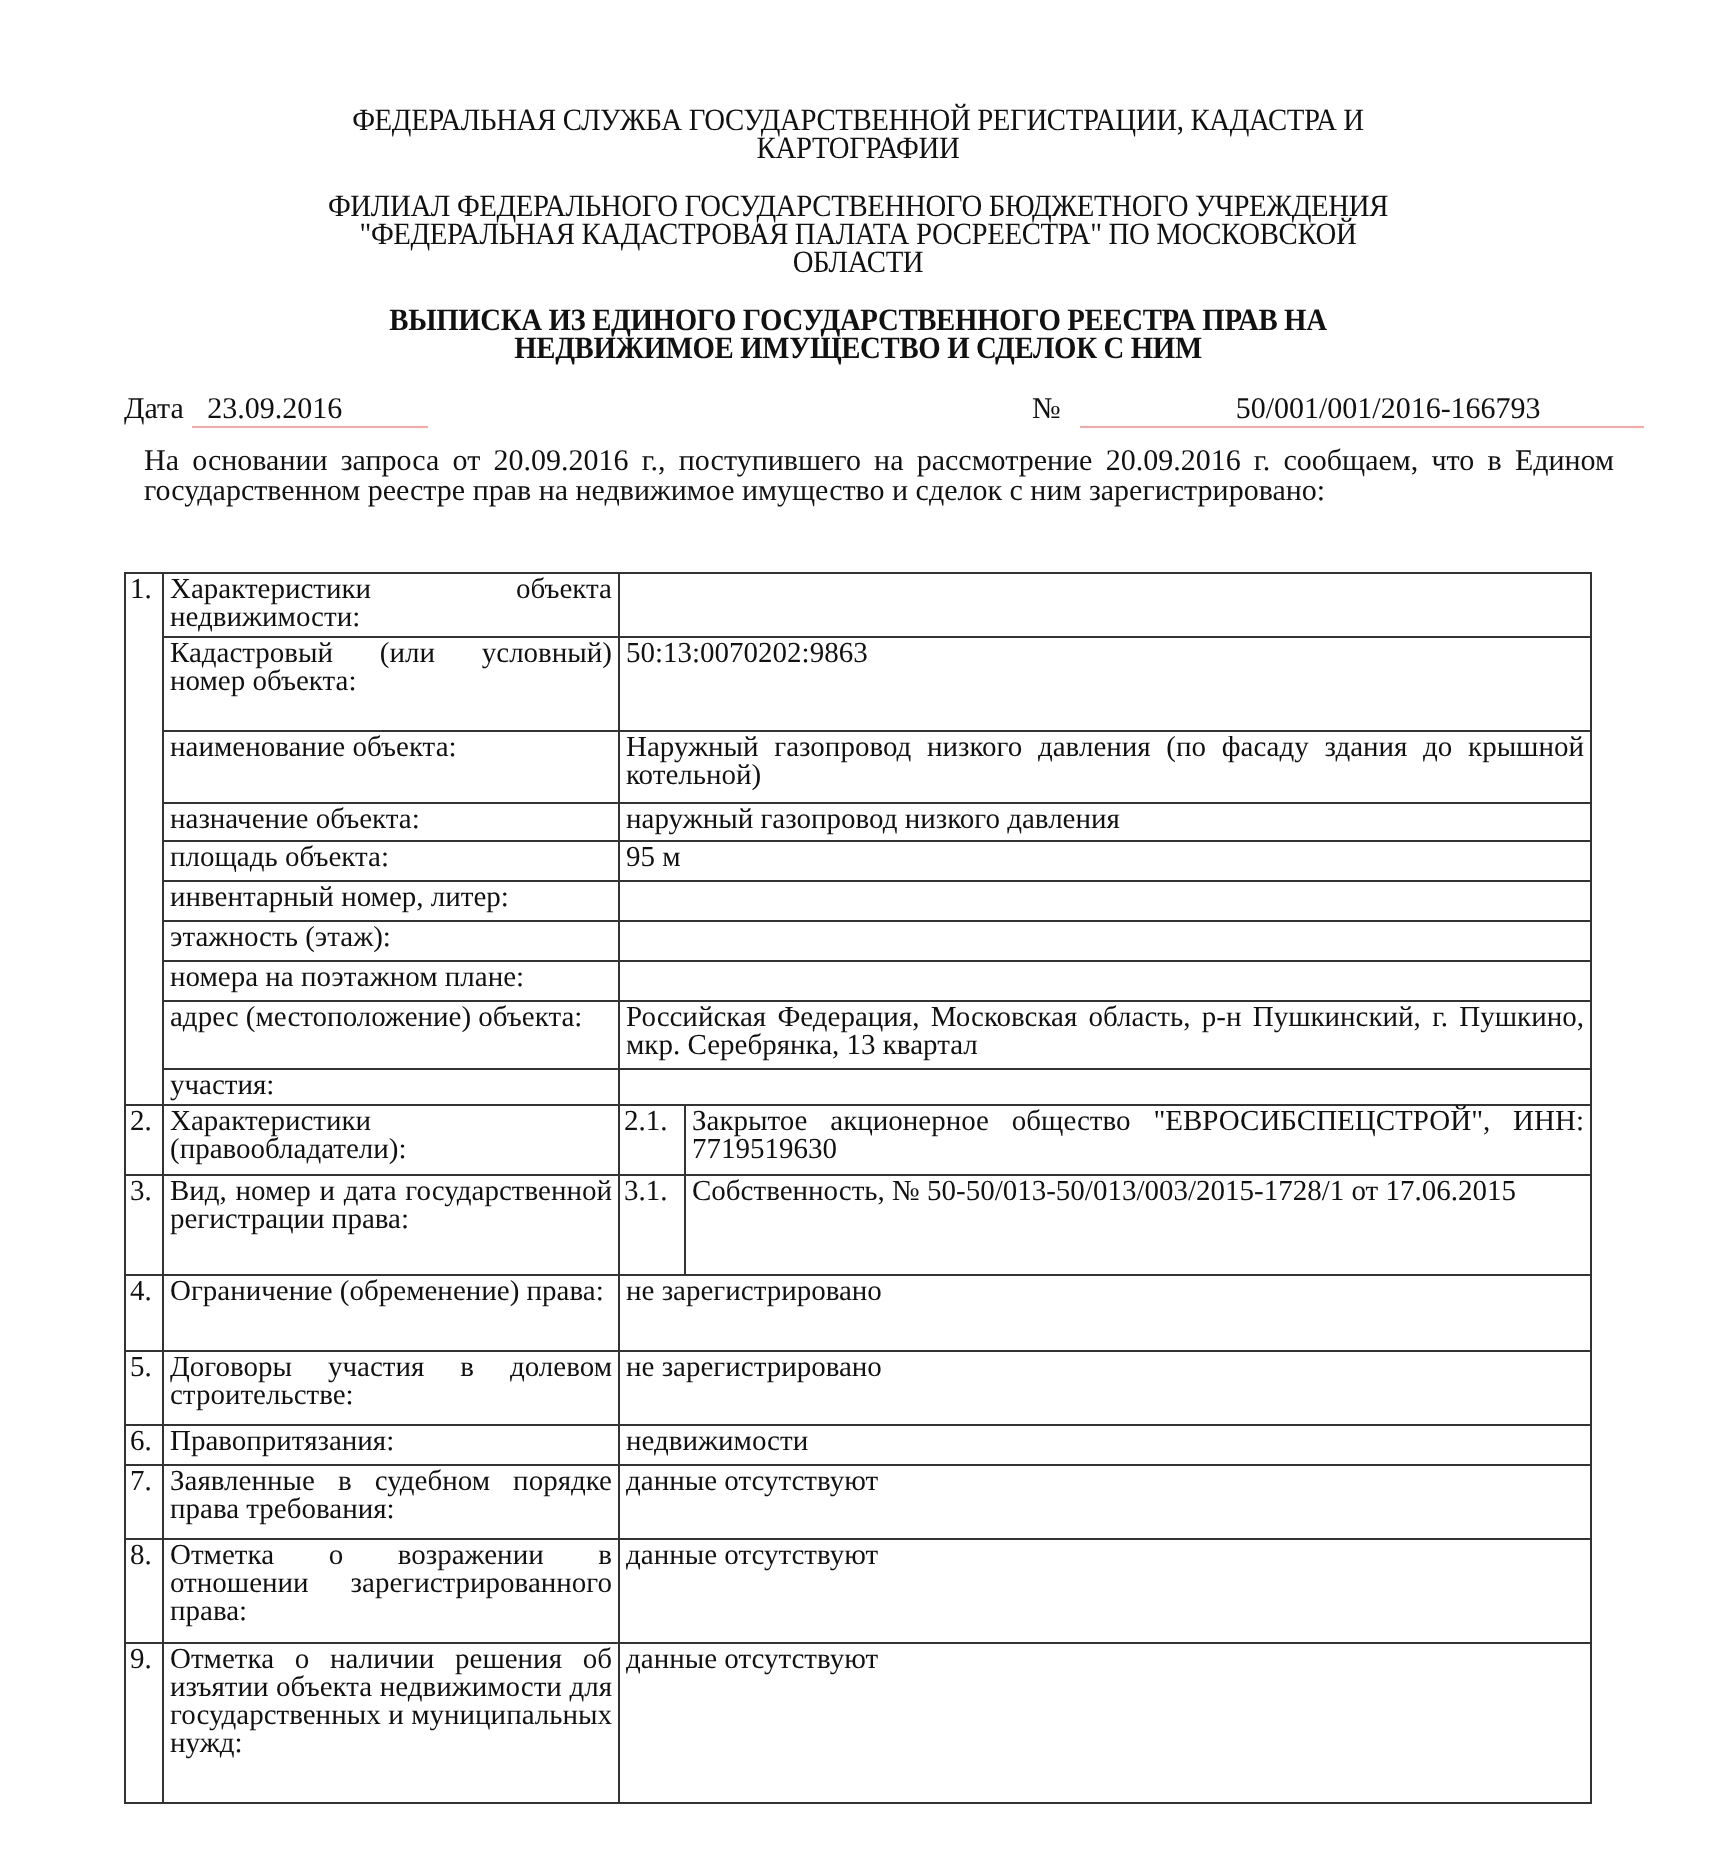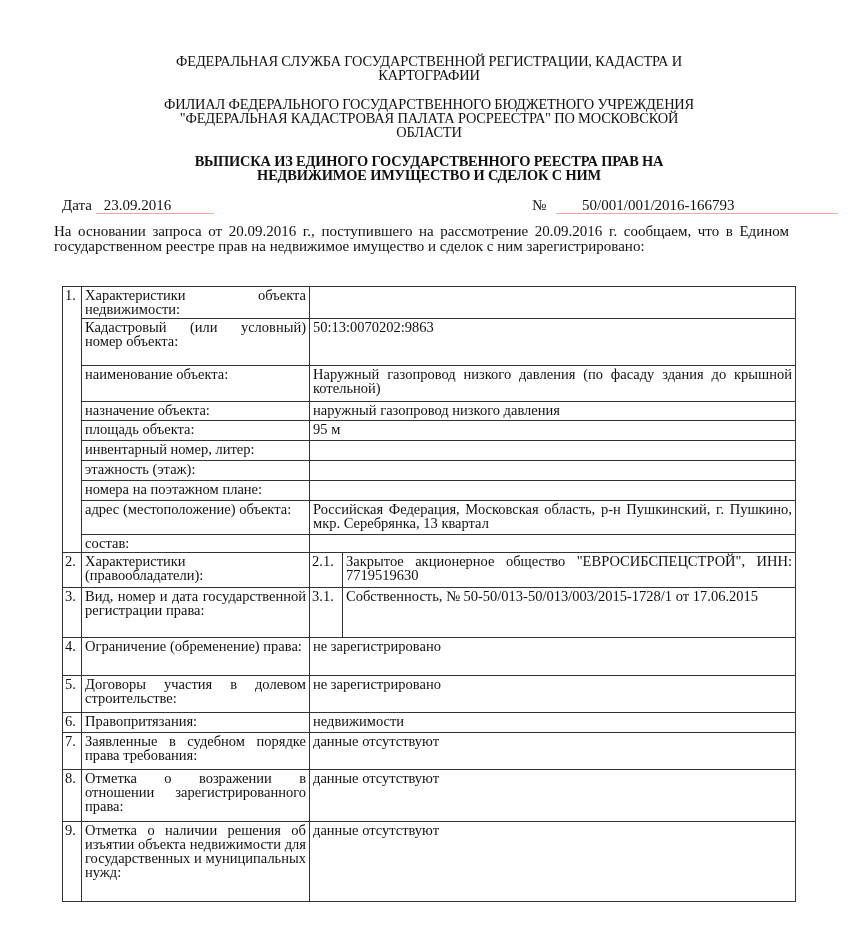--- a/index.html
+++ b/index.html
@@ -4,21 +4,21 @@
 <style>
   html, body { margin: 0; padding: 0; background: #ffffff; }
   body { width: 858px; height: 936px; position: relative; overflow: hidden; color: #111; }
   .hdr { position: absolute; left: 0; width: 858px; text-align: center; font-family: "Liberation Serif", serif; font-size: 15.5px; line-height: 14px; letter-spacing: -0.2px; transform: scaleX(0.93); transform-origin: center; }
   .hdr.bold { font-weight: bold; }
   #h1 { top: 54px; }
   #h2 { top: 97px; }
   #h3 { top: 154px; }
   .dateline { position: absolute; top: 197px; font-family: "Liberation Serif", serif; font-size: 15px; }
   .u { display: inline-block; border-bottom: 1px solid #fca5a5; line-height: 15px; }
-  .intro { position: absolute; left: 54px; top: 224px; width: 735px; font-family: "Liberation Serif", serif; font-size: 15px; line-height: 15px; text-align: justify; }
+  .intro { position: absolute; left: 72px; top: 224px; width: 735px; font-family: "Liberation Serif", serif; font-size: 15px; line-height: 15px; text-align: justify; }
   table.reg { position: absolute; left: 62px; top: 286px; width: 734px; border-collapse: collapse; font-family: "Liberation Serif", serif; font-size: 14.5px; line-height: 14px; table-layout: fixed; }
   table.reg td { border: 1.5px solid #333; vertical-align: top; padding: 1px 3px 2px 3px; }
   table.reg td.num { padding: 1px 1px 0 2px; }
   table.reg td.lbl { text-align: justify; text-align-last: left; font-family: Liberation Serif, serif; }
 </style>
 </head>
 <body>
 
 <div class="hdr" id="h1">
   <div>ФЕДЕРАЛЬНАЯ СЛУЖБА ГОСУДАРСТВЕННОЙ РЕГИСТРАЦИИ, КАДАСТРА И</div>
@@ -31,21 +31,21 @@
 </div>
 <div class="hdr bold" id="h3">
   <div>ВЫПИСКА ИЗ ЕДИНОГО ГОСУДАРСТВЕННОГО РЕЕСТРА ПРАВ НА</div>
   <div>НЕДВИЖИМОЕ ИМУЩЕСТВО И СДЕЛОК С НИМ</div>
 </div>
 
 <div class="dateline" style="left:62px;">
   <span>Дата</span>
   <span class="u" style="width:110px; padding-left:8px;">23.09.2016</span>
 </div>
-<div class="dateline" style="left:532px;">
+<div class="dateline" style="left:516px;text-align:center;">
   <span>№</span>
   <span class="u" style="width:256px; padding-left:26px; margin-left:6px;">50/001/001/2016-166793</span>
 </div>
 
 <div class="intro">На основании запроса от 20.09.2016 г., поступившего на рассмотрение 20.09.2016 г. сообщаем, что в Едином государственном реестре прав на недвижимое имущество и сделок с ним зарегистрировано:</div>
 
 <table class="reg">
   <colgroup>
     <col style="width:19px">
     <col style="width:228px">
@@ -84,21 +84,21 @@
       </tr>
       <tr style="height: 20px;">
         <td class="lbl">номера на поэтажном плане:</td>
         <td colspan="2" class="lbl"></td>
       </tr>
       <tr style="height: 34px; margin-left: 31px;">
         <td class="lbl">адрес (местоположение) объекта:</td>
         <td colspan="2" class="lbl">Российская Федерация, Московская область, р-н Пушкинский, г. Пушкино, мкр. Серебрянка, 13 квартал</td>
       </tr>
       <tr style="height: 18px;">
-        <td class="lbl">состав:</td>
+        <td class="lbl">участия:</td>
         <td colspan="2" class="lbl"></td>
       </tr>
       <tr style="height: 35px;">
         <td class="num">2.</td>
         <td class="lbl">Характеристики (правообладатели):</td>
         <td class="num">2.1.</td>
         <td class="lbl">Закрытое акционерное общество "ЕВРОСИБСПЕЦСТРОЙ", ИНН: 7719519630</td>
       </tr>
       <tr style="height: 50px;">
         <td class="num">3.</td>

